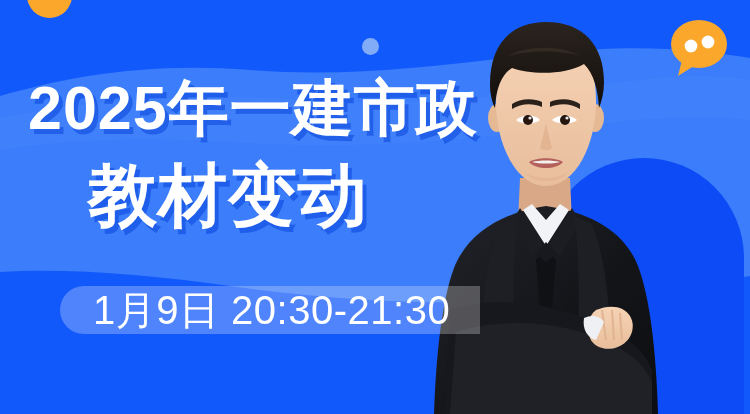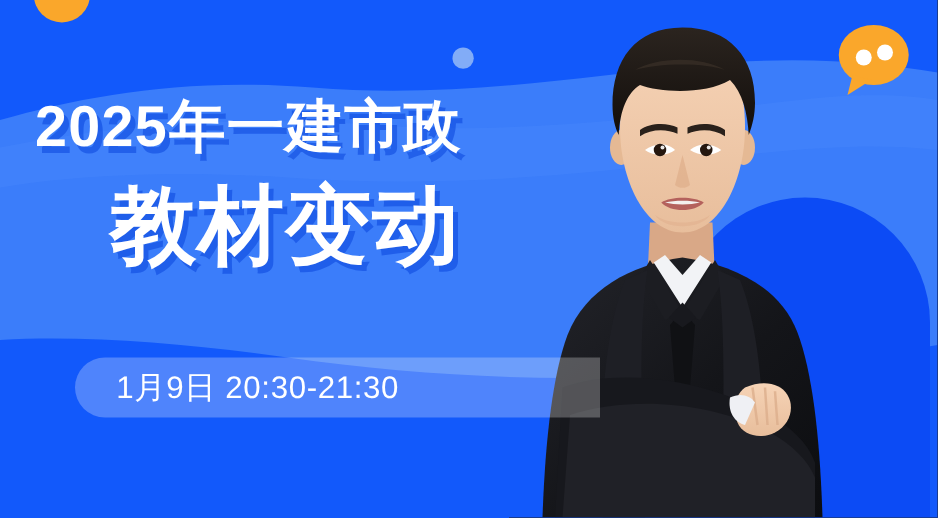--- a/index.html
+++ b/index.html
@@ -89,21 +89,21 @@
   }
   .title-line {
     color: #ffffff;
     font-weight: 700;
     letter-spacing: 1px;
     line-height: 1;
     white-space: nowrap;
     text-shadow: 4px 5px 0 rgba(10, 70, 220, 0.55);
   }
   .title-line-1 {
-    font-size: 46px;
+    font-size: 61px;
     margin-left: 28px;
   }
   .title-line-2 {
     font-size: 69px;
     margin-left: 88px;
     margin-top: 22px;
   }
 
   
   .date-band {
@@ -116,21 +116,21 @@
     border-radius: 24px 0 0 24px;
     z-index: 5;
   }
   .date-text {
     position: absolute;
     left: 93px;
     top: 286px;
     height: 33px;
     line-height: 48px;
     color: #ffffff;
-    font-size: 25px;
+    font-size: 40px;
     letter-spacing: 0.5px;
     white-space: nowrap;
     z-index: 6;
   }
 </style>
 </head>
 <body>
 
 <div id="poster">
 

